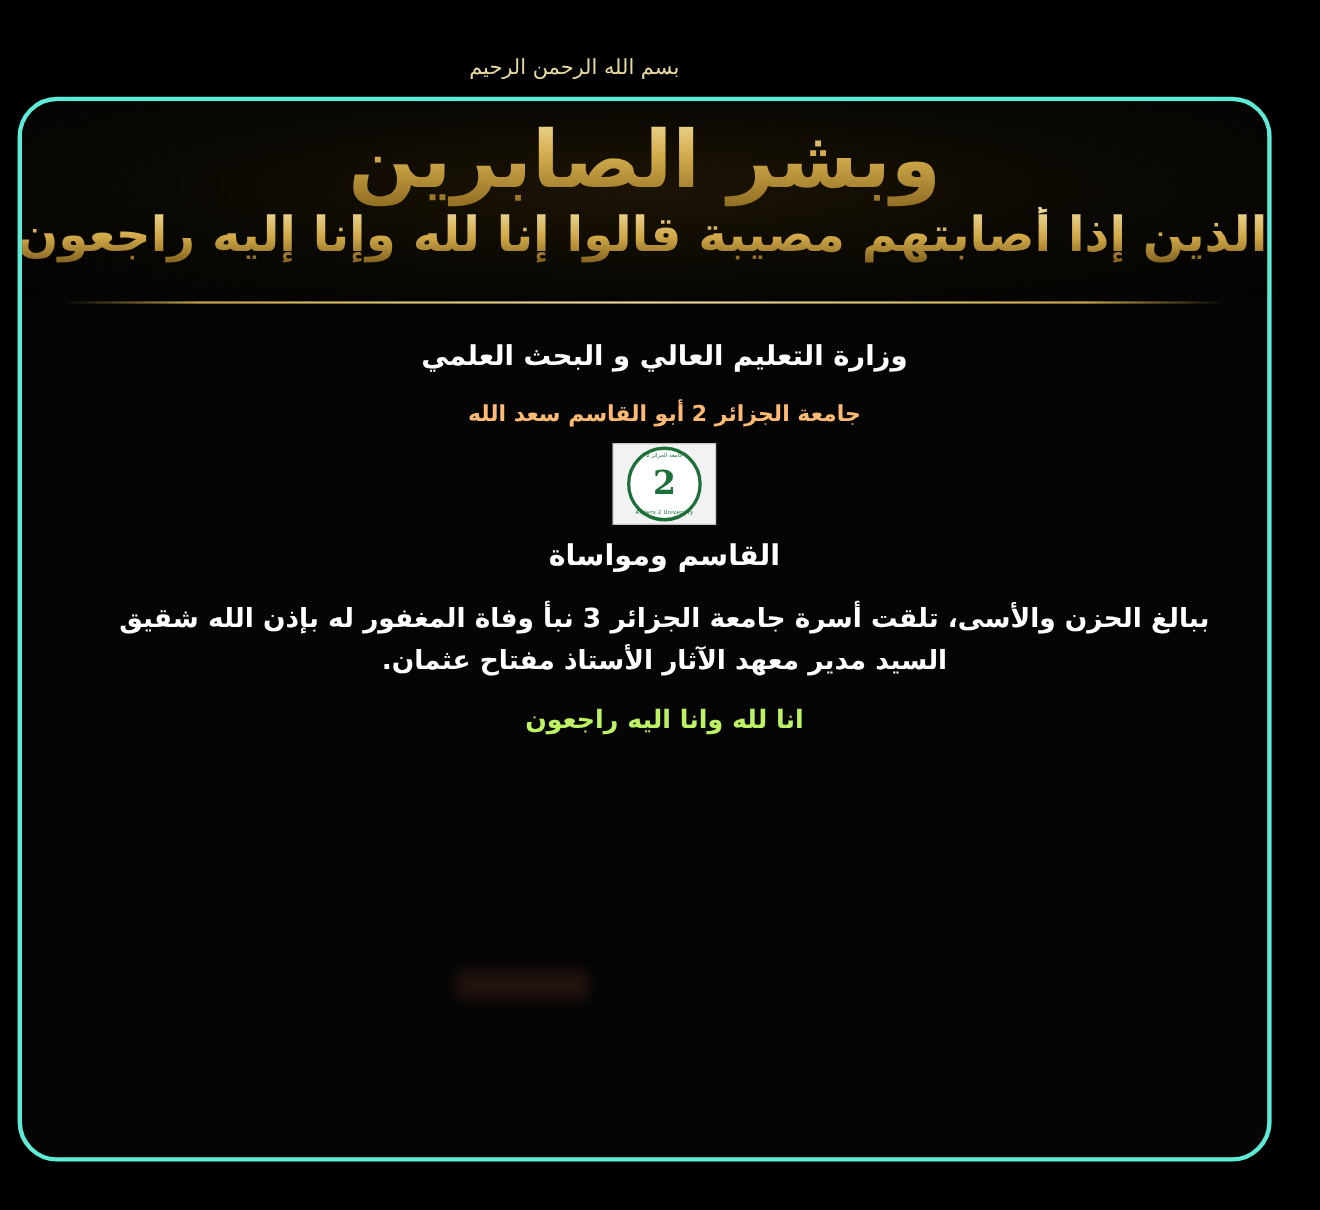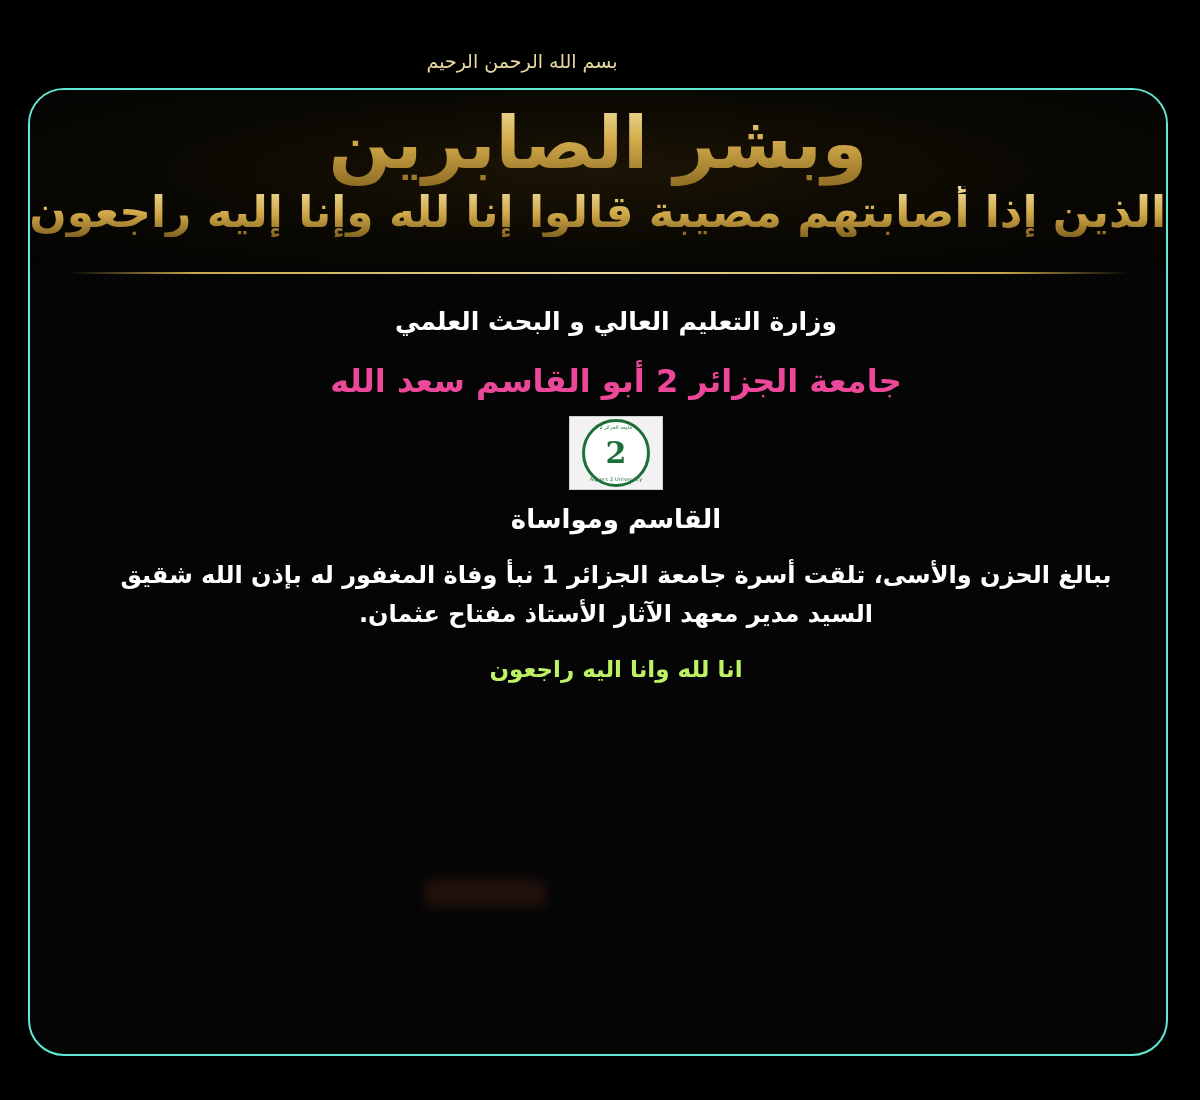--- a/index.html
+++ b/index.html
@@ -9,25 +9,25 @@
     width: 1200px;
     height: 1100px;
     overflow: hidden;
   }
   body {
     font-family: "DejaVu Sans", "Liberation Sans", sans-serif;
   }
 
   .card {
     position: absolute;
-    left: 28px;
+    left: 16px;
     top: 88px;
     width: 1140px;
     height: 968px;
-    border: 2px solid #5eead4;
+    border: 4px solid #5eead4;
     border-radius: 36px;
     background: #050505;
     box-sizing: border-box;
     overflow: hidden;
   }
 
   
   .basmala {
     position: absolute;
     left: 0;
@@ -93,23 +93,23 @@
   }
 
   .ministry {
     font-size: 25px;
     font-weight: bold;
     color: #ffffff;
     margin: 6px 0 22px 0;
     line-height: 1.3;
   }
   .university {
-    font-size: 32px;
-    font-weight: bold;
-    color: #ec4899;
+    font-size: 20px;
+    font-weight: bold;
+    color: #fdba74;
     margin: 0 0 14px 0;
     line-height: 1.3;
   }
 
   .logo-wrap {
     width: 92px;
     height: 72px;
     margin: 0 auto 14px auto;
     background: #f2f2f2;
     border: 1px solid #cfcfcf;
@@ -208,19 +208,19 @@
     <div class="logo-wrap">
       <div class="logo-circle">
         <span class="logo-top-text">جامعة الجزائر 2</span>
         <span class="glyph">2</span>
         <span class="logo-bottom-text">Algiers 2 University</span>
       </div>
     </div>
 
     <div class="headline">القاسم ومواساة</div>
 
-    <p class="para p1">ببالغ الحزن والأسى، تلقت أسرة جامعة الجزائر 1 نبأ وفاة المغفور له بإذن الله شقيق السيد مدير معهد الآثار الأستاذ مفتاح عثمان.</p>
+    <p class="para p1">ببالغ الحزن والأسى، تلقت أسرة جامعة الجزائر 3 نبأ وفاة المغفور له بإذن الله شقيق السيد مدير معهد الآثار الأستاذ مفتاح عثمان.</p>
 
     <div class="closing">انا لله وانا اليه راجعون</div>
   </div>
 
   <div class="smudge"></div>
 </div>
 
 </body></html>

